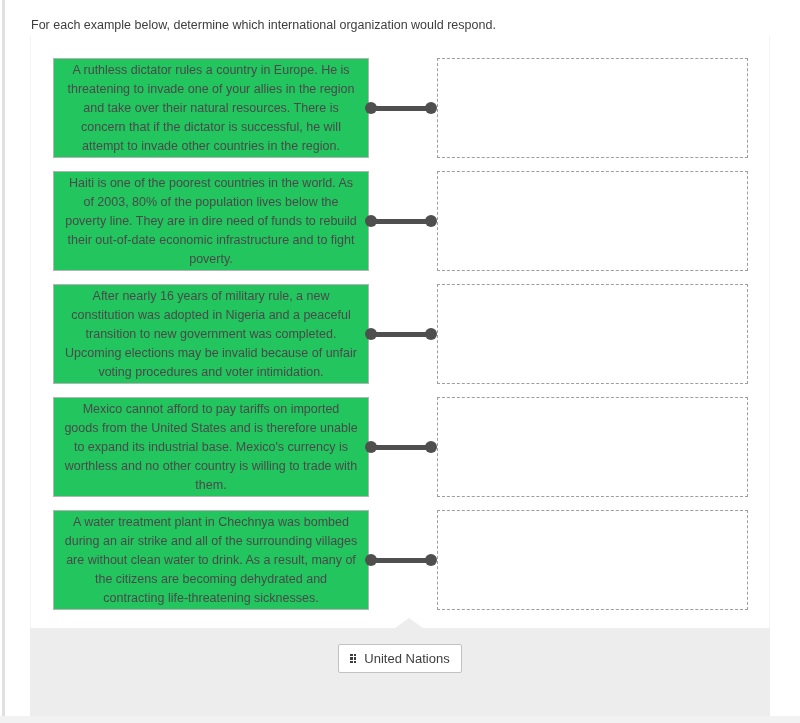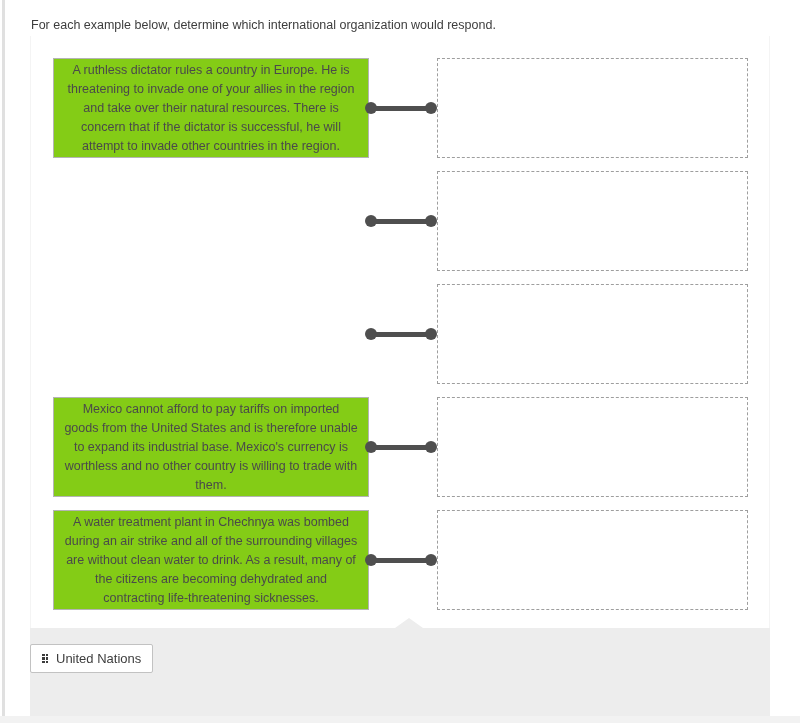--- a/index.html
+++ b/index.html
@@ -5,34 +5,34 @@
   html,body{margin:0;padding:0;background:#fff;}
   .page{position:relative;width:800px;height:723px;background:#ffffff;overflow:hidden;
         font-family:"Liberation Sans", sans-serif;}
   .left-strip{position:absolute;left:2px;top:0;width:3px;height:723px;background:#e0e0e0;}
   .instruction{position:absolute;left:31px;top:15px;font-size:12.5px;line-height:20px;color:#3d3d3d;}
   .card{position:absolute;left:30px;top:36px;width:740px;height:680px;box-sizing:border-box;
         border-left:1px solid #f4f4f4;border-right:1px solid #f4f4f4;background:#fff;}
   .row{position:absolute;left:30px;width:740px;height:100px;}
   .row.r1{top:58px}.row.r2{top:171px}.row.r3{top:284px}.row.r4{top:397px}.row.r5{top:510px}
   .prompt-card{position:absolute;left:23px;top:0;width:316px;height:100px;box-sizing:border-box;
-        background:#84cc16;border:1px solid #b4b4b4;display:flex;align-items:center;justify-content:center;
+        background:#22c55e;border:1px solid #b4b4b4;display:flex;align-items:center;justify-content:center;
         overflow:hidden;}
   .prompt-text{width:310px;text-align:center;font-size:12.5px;line-height:19px;color:#4a4a4a;
         white-space:pre-line;}
   .connector{position:absolute;left:335px;top:44px;width:72px;height:12px;display:flex;align-items:center;}
   .connector .dot{width:12px;height:12px;border-radius:50%;background:#4f4f4f;flex:none;}
   .connector .line{flex:1;height:5px;background:#4f4f4f;margin:0 -2px;}
   .drop-zone{position:absolute;left:407px;top:0;width:311px;height:100px;box-sizing:border-box;
         background:#fff;border:1px dashed #9e9e9e;}
   .tray{position:absolute;left:30px;top:628px;width:740px;height:88px;background:#ededed;}
   .tray-notch{position:absolute;top:-10px;left:365px;width:0;height:0;
         border-left:14px solid transparent;border-right:14px solid transparent;
         border-bottom:10px solid #ededed;}
-  .chip-rows{display:flex;flex-direction:column;gap:9px;padding-top:16px;}
+  .chip-rows{display:flex;flex-direction:column;align-items:center;gap:9px;padding-top:16px;}
   .chip-row{display:flex;gap:9px;}
   .chip{display:inline-flex;align-items:center;gap:8px;height:29px;padding:0 11px;box-sizing:border-box;
         background:#fff;border:1px solid #c2c2c2;border-radius:2px;font-size:13px;color:#3d3d3d;
         cursor:grab;white-space:nowrap;}
   .drag-icon{display:grid;grid-template-columns:repeat(2,2.5px);grid-auto-rows:2.5px;gap:1px;}
   .drag-icon i{background:#3b3b3b;display:block;}
   .bottom-strip{position:absolute;left:0;top:716px;width:800px;height:7px;background:#f2f2f2;}
 </style>
 </head>
 <body>
@@ -52,29 +52,43 @@
     </div>
     <div class="connector">
       <span class="dot"></span>
       <span class="line"></span>
       <span class="dot"></span>
     </div>
     <div class="drop-zone"></div>
   </div>
 
   <div class="row r2">
+    <div class="prompt-card">
+      <div class="prompt-text">Haiti is one of the poorest countries in the world.  As
+of 2003, 80% of the population lives below the
+poverty line.  They are in dire need of funds to rebuild
+their out-of-date economic infrastructure and to fight
+poverty.</div>
+    </div>
     <div class="connector">
       <span class="dot"></span>
       <span class="line"></span>
       <span class="dot"></span>
     </div>
     <div class="drop-zone"></div>
   </div>
 
   <div class="row r3">
+    <div class="prompt-card">
+      <div class="prompt-text">After nearly 16 years of military rule, a new
+constitution was adopted in Nigeria and a peaceful
+transition to new government was completed.
+Upcoming elections may be invalid because of unfair
+voting procedures and voter intimidation.</div>
+    </div>
     <div class="connector">
       <span class="dot"></span>
       <span class="line"></span>
       <span class="dot"></span>
     </div>
     <div class="drop-zone"></div>
   </div>
 
   <div class="row r5">
     <div class="prompt-card">

